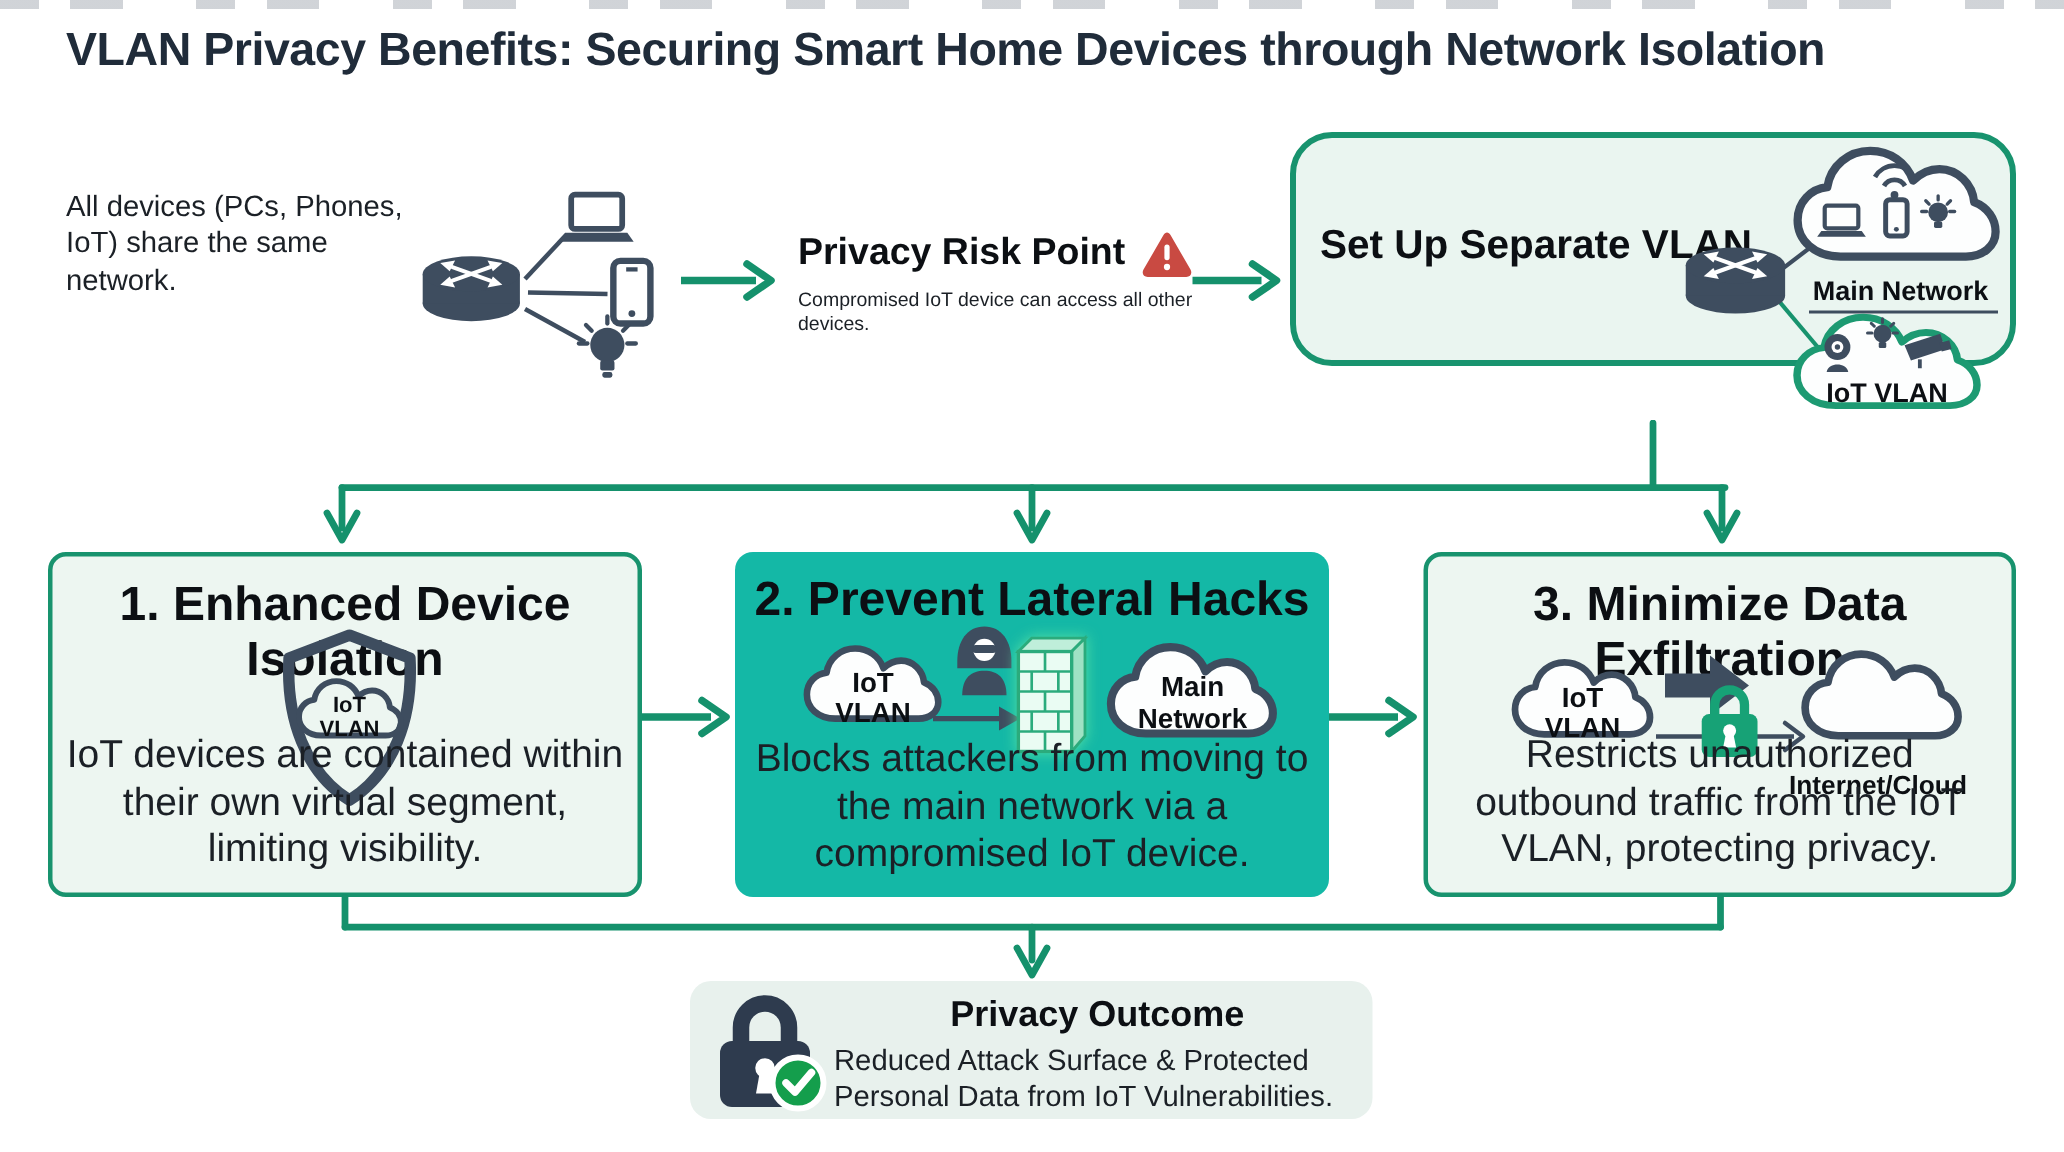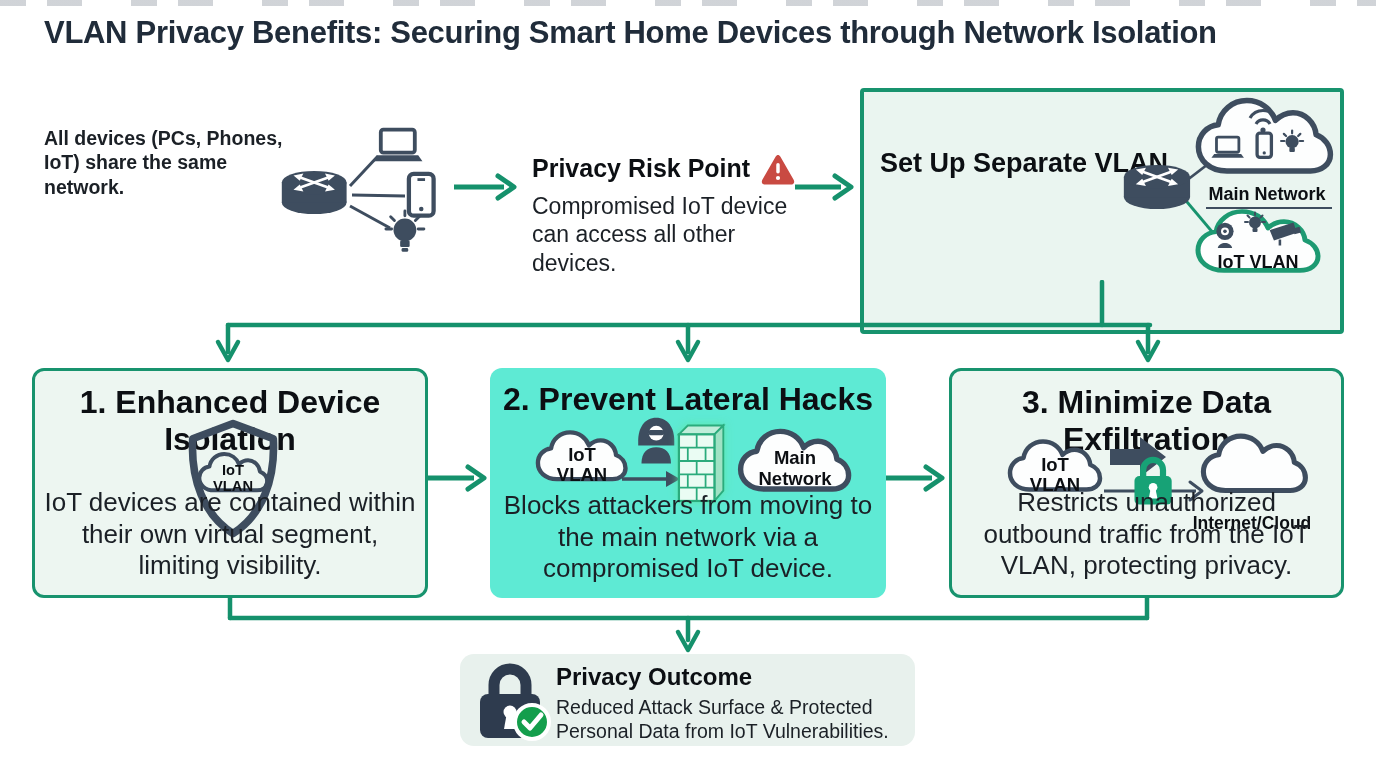--- a/index.html
+++ b/index.html
@@ -3,33 +3,33 @@
 <meta charset="utf-8">
 <style>
   html,body{margin:0;padding:0;background:#ffffff;}
   body{font-family:"Liberation Sans","DejaVu Sans",sans-serif;}
   .canvas{position:relative;width:1376px;height:768px;background:#ffffff;overflow:hidden;}
   .abs{position:absolute;}
   .title{font-size:31px;font-weight:800;color:#202c3a;letter-spacing:-0.3px;white-space:nowrap;}
   .h-bold{font-weight:800;color:#0c0f13;}
   .body-text{color:#1b2026;}
   .intro-heading{font-size:24px;line-height:1.13;width:240px;}
-  .intro-desc{font-size:19.5px;line-height:1.25;width:250px;margin-top:8px;font-weight:bold;}
+  .intro-desc{font-size:19.5px;line-height:1.25;width:250px;margin-top:8px;}
   .risk-heading{font-size:25px;display:flex;gap:10px;}
-  .risk-desc{font-size:23px;line-height:1.23;width:285px;margin-top:6px;}
-  .setup-box{left:860px;top:88px;width:484px;height:246px;border:4px solid #18936e;border-radius:4px;background:#eaf5f0;box-sizing:border-box;}
+  .risk-desc{font-size:13px;line-height:1.23;width:285px;margin-top:6px;}
+  .setup-box{left:860px;top:88px;width:484px;height:156px;border:4px solid #18936e;border-radius:28px;background:#eaf5f0;box-sizing:border-box;}
   .setup-heading{font-size:27px;left:16px;top:56px;}
   .setup-desc{font-size:19.5px;line-height:1.22;left:18px;top:106px;width:310px;}
   .benefit-box{top:368px;height:230px;border-radius:12px;box-sizing:border-box;}
   .benefit-bordered{border:3.5px solid #18936e;background:#edf6f1;}
-  .benefit-plain{background:#5eead4;}
+  .benefit-plain{background:#14b8a6;}
   .benefit-title{font-size:32px;text-align:center;margin-top:13px;}
   .benefit-desc{font-size:26px;line-height:1.22;text-align:center;position:absolute;left:8px;right:8px;bottom:13px;}
   .outcome-box{left:460px;top:654px;width:455px;height:92px;border-radius:14px;background:#e8f1ed;}
-  .outcome-heading{font-size:24px;text-align:left;left:96px;right:8px;top:9px;}
+  .outcome-heading{font-size:24px;text-align:center;left:96px;right:8px;top:9px;}
   .outcome-desc{font-size:19.5px;line-height:1.21;text-align:left;left:96px;right:8px;top:42px;}
   .glow{filter:drop-shadow(0 0 6px rgba(94,230,165,0.85));}
   .top-artifact{left:0;top:0;width:1376px;height:6px;opacity:.22;
     background:repeating-linear-gradient(90deg,#2c3a4d 0 26px,transparent 26px 47px,#2c3a4d 47px 82px,transparent 82px 131px);}
   svg text{font-family:"Liberation Sans","DejaVu Sans",sans-serif;}
 </style>
 </head>
 <body>
 
 <div class="canvas">

